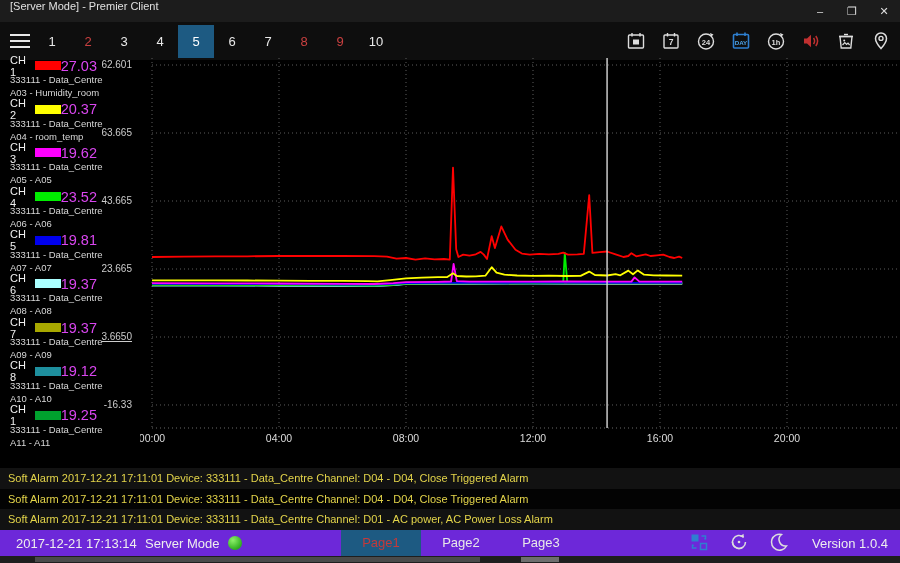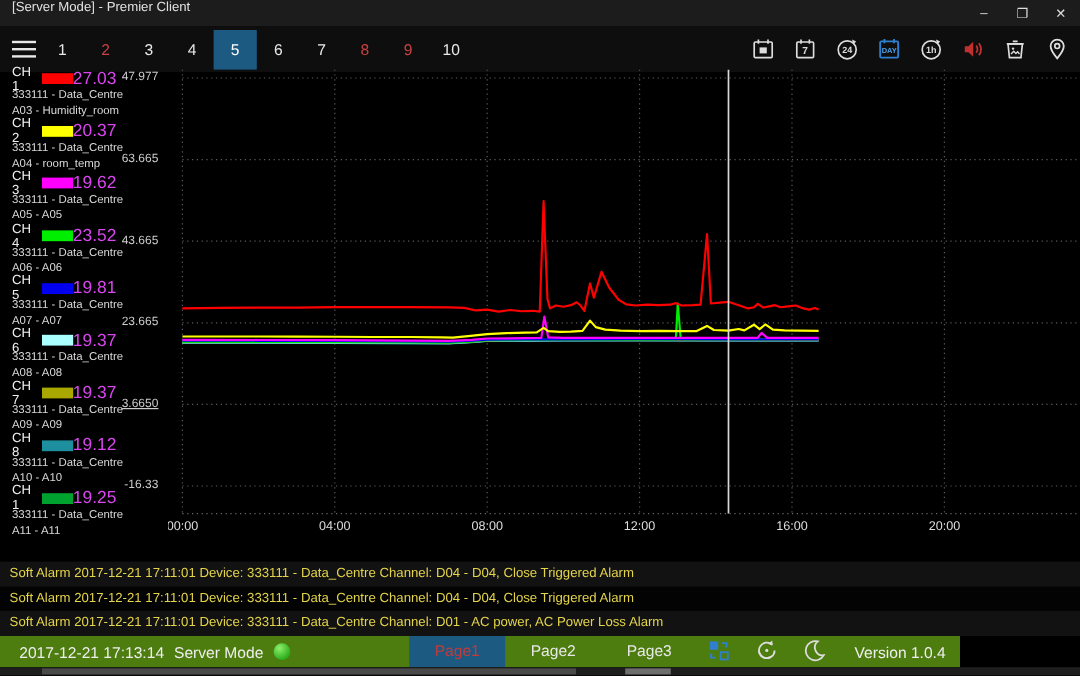--- a/index.html
+++ b/index.html
@@ -46,21 +46,21 @@
     padding:3px 0 4px 8px; font-size:10.5px; line-height:13.4px; color:#fff; z-index:5; }
 
   
   .alarm-list { position:absolute; left:0; top:468px; width:900px; }
   .alarm-row { height:20.7px; line-height:20.7px; font-size:11px; color:#e3d44a; padding-left:8px;
     white-space:nowrap; }
   .alarm-row:nth-child(odd) { background:#121212; }
   .alarm-row:nth-child(even) { background:#030303; }
 
   
-  .statusbar { position:absolute; left:0; top:530px; width:800px; height:26px; background:#4d7c0f;
+  .statusbar { position:absolute; left:0; top:530px; width:900px; height:26px; background:#6d28d9;
     display:flex; align-items:center; font-size:13px; }
   .sb-time { position:absolute; left:16px; color:#eee; }
   .sb-mode { position:absolute; left:145px; color:#eee; }
   .sb-dot { position:absolute; left:228px; top:6px; width:14px; height:14px; border-radius:50%;
     background:radial-gradient(circle at 35% 30%, #8df06a, #2fae1f 70%); }
   .sb-pages { position:absolute; left:341px; top:0; display:flex; height:26px; }
   .sb-page { width:80px; height:26px; line-height:26px; text-align:center; color:#e8e8e8; }
   .sb-page.active { background:#1d5a82; color:#c33a3a; }
   .sb-icons { position:absolute; right:110px; display:flex; gap:18px; align-items:center; }
   .sb-version { position:absolute; right:12px; color:#eee; }
@@ -244,21 +244,21 @@
           <span class="ch-id">CH 1</span>
           <span class="ch-swatch" style="background: rgb(0, 161, 46);"></span>
           <span class="ch-val">19.25</span>
         </div>
         <div class="ch-sub">333111 - Data_Centre</div>
         <div class="ch-sub">A11 - A11</div>
       </div>
     </div>
 
   <div id="y-axis">
-      <div class="y-label" style="top: 59px;">47.977</div>
+      <div class="y-label" style="top: 59px;">62.601</div>
       <div class="y-label" style="top: 127px;">63.665</div>
       <div class="y-label" style="top: 195px;">43.665</div>
       <div class="y-label" style="top: 263px;">23.665</div>
       <div class="y-label" style="top: 331px; text-decoration: underline;">3.6650</div>
       <div class="y-label" style="top: 398.983px;">-16.33</div>
     </div>
 
   <div class="chart-wrap">
     <svg id="chart" width="760" height="400" viewBox="0 0 760 400">
         <line x1="12" y1="7" x2="760" y2="7" stroke="#5d5d5d" stroke-width="1" stroke-dasharray="1,3"></line>

